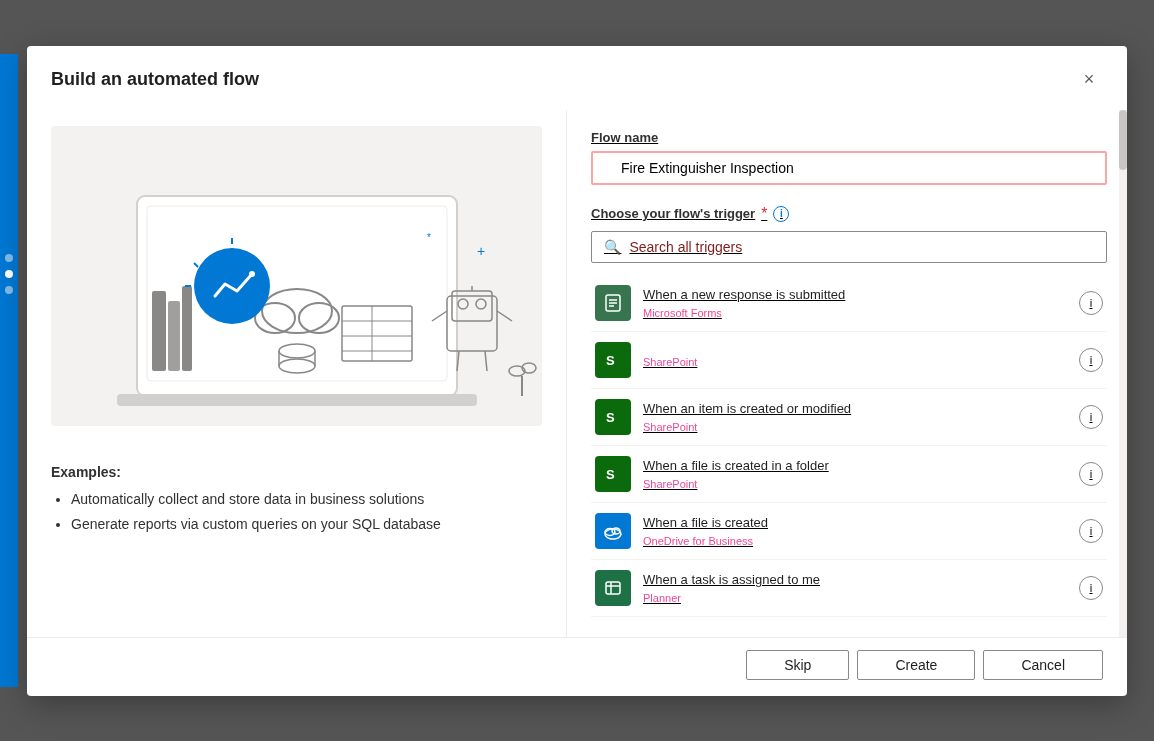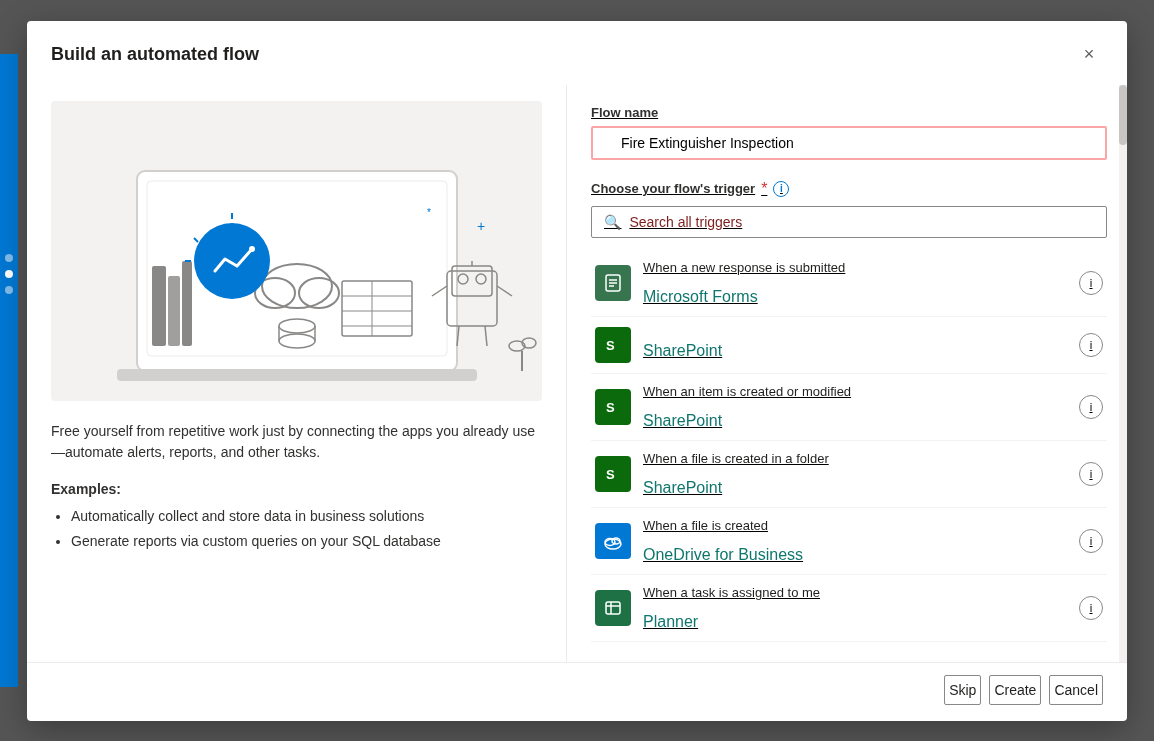--- a/index.html
+++ b/index.html
@@ -292,23 +292,23 @@
       flex: 1;
     }
 
     .trigger-name {
       font-size: 13px;
       color: #201f1e;
       font-weight: 400;
     }
 
     .trigger-app {
-      font-size: 16px;
-      color: #0f766e;
-      margin-top: 13px;
+      font-size: 11px;
+      color: #ec4899;
+      margin-top: 5px;
     }
 
     .trigger-info-btn {
       background: none;
       border: none;
       cursor: pointer;
       color: #605e5c;
       width: 24px;
       height: 24px;
       display: flex;
@@ -325,21 +325,21 @@
     .dialog-footer {
       display: flex;
       justify-content: flex-end;
       gap: 8px;
       padding: 12px 24px 16px 24px;
       border-top: 1px solid #edebe9;
       flex-shrink: 0;
     }
 
     .footer-btn {
-      padding: 6px 4px;
+      padding: 6px 37px;
       font-size: 14px;
       border-radius: 2px;
       cursor: pointer;
       font-family: 'Segoe UI', sans-serif;
       border: 1px solid #8a8886;
       background: white;
       color: #201f1e;
     }
 
     .footer-btn.create {
@@ -420,21 +420,20 @@
             <polyline points="158,160 168,148 180,155 195,138" fill="none" stroke="white" stroke-width="3" stroke-linecap="round" stroke-linejoin="round"></polyline>
             <circle cx="195" cy="138" r="3" fill="white"></circle>
 
             <line x1="134" y1="150" x2="128" y2="150" stroke="#0078d4" stroke-width="2"></line>
             <line x1="141" y1="131" x2="137" y2="127" stroke="#0078d4" stroke-width="2"></line>
             <line x1="175" y1="108" x2="175" y2="102" stroke="#0078d4" stroke-width="2"></line>
           </svg>
         </div>
 
         <div class="description">
-          <p>Free yourself from repetitive work just by connecting the apps you already use—automate alerts, reports, and other tasks.</p>
           <p class="examples-label">Examples:</p>
           <ul>
             <li>Automatically collect and store data in business solutions</li>
             <li>Generate reports via custom queries on your SQL database</li>
           </ul>
         </div>
       </div>
 
       <div class="right-panel">
         <div class="scrollbar-track">

